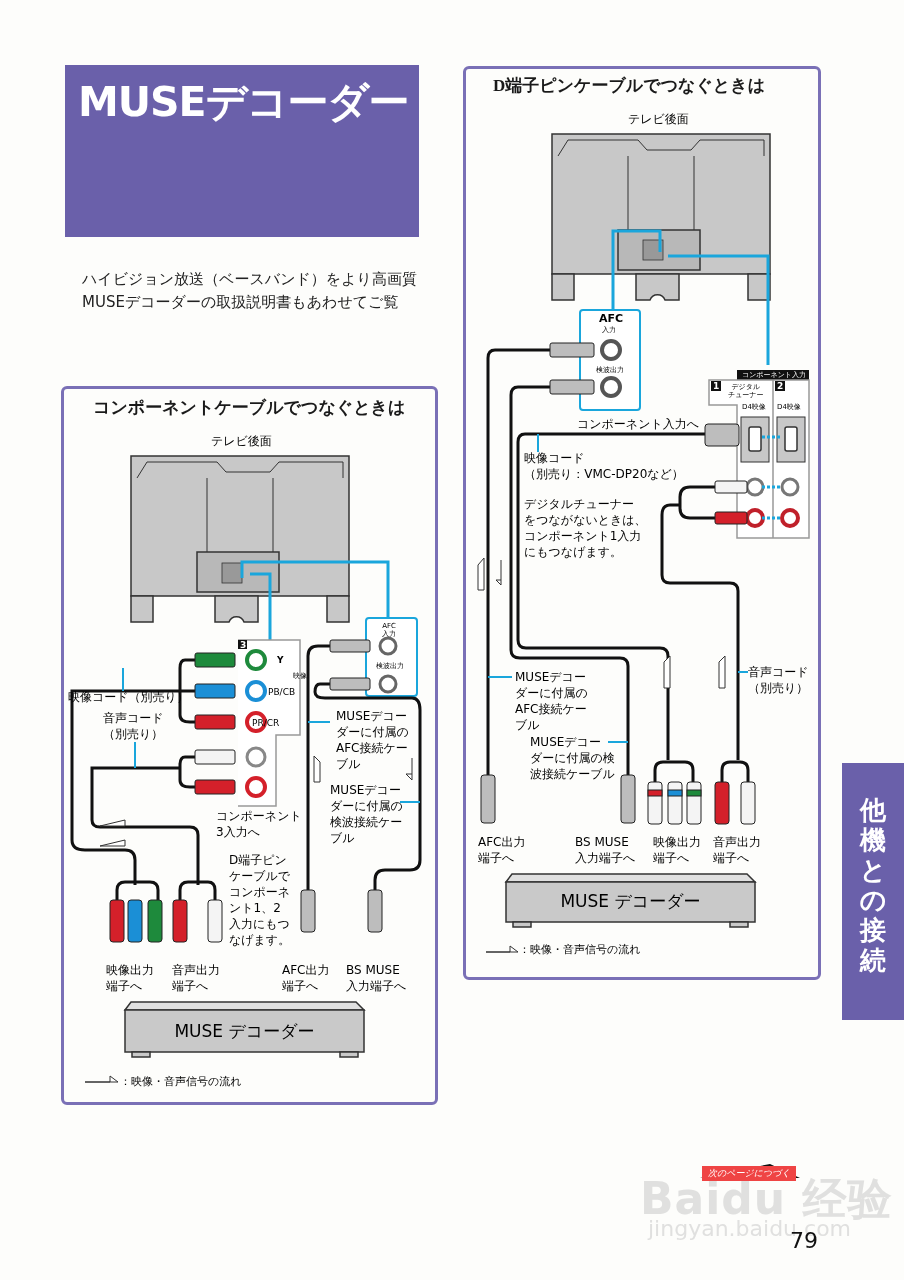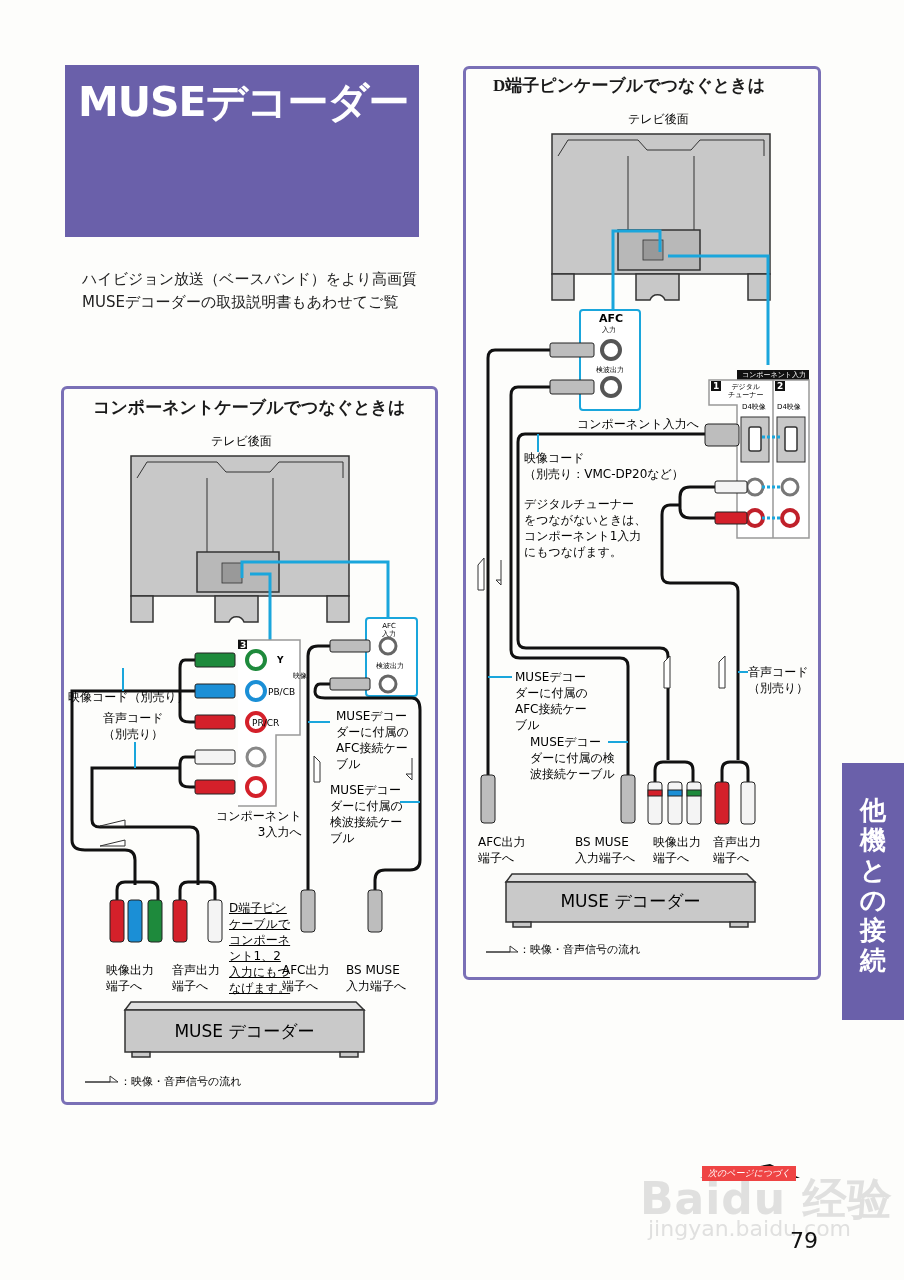--- a/index.html
+++ b/index.html
@@ -223,42 +223,42 @@
 <div class="lbl" style="left:68px;top:645px;margin-top:44px;">映像コード（別売り）</div>
 <div class="lbl" style="left:103px;top:710px;">
   <div>音声コード</div>
   <div>（別売り）</div>
 </div>
 <div class="lbl small" style="left:240px;top:640px;color:#fff;font-weight:bold;">3</div>
 <div class="lbl small" style="left:277px;top:655px;font-weight:bold;">Y</div>
 <div class="lbl tiny" style="left:284px;top:672px;margin-left:9px;">映像</div>
 <div class="lbl small" style="left:268px;top:687px;">PB/CB</div>
 <div class="lbl small" style="left:252px;top:718px;">PR/CR</div>
-<div class="lbl" style="left:216px;top:808px;text-align:right;">
+<div class="lbl" style="left:216px;top:808px;">
   <div>コンポーネント</div>
   <div>3入力へ</div>
 </div>
 <div class="lbl tiny" style="left:382px;top:622px;text-align:center;">
   <div>AFC</div>
   <div>入力</div>
 </div>
 <div class="lbl tiny" style="left:376px;top:662px;">検波出力</div>
 <div class="lbl" style="left:336px;top:708px;">
   <div>MUSEデコー</div>
   <div>ダーに付属の</div>
   <div>AFC接続ケー</div>
   <div>ブル</div>
 </div>
 <div class="lbl" style="left:330px;top:782px;">
   <div>MUSEデコー</div>
   <div>ダーに付属の</div>
   <div>検波接続ケー</div>
   <div>ブル</div>
 </div>
-<div class="lbl" style="left:229px;top:900px;text-decoration:underline;">
+<div class="lbl" style="left:229px;top:852px;">
   <div>D端子ピン</div>
   <div>ケーブルで</div>
   <div>コンポーネ</div>
   <div>ント1、2</div>
   <div>入力にもつ</div>
   <div>なげます。</div>
 </div>
 <div class="lbl" style="left:106px;top:962px;">
   <div>映像出力</div>
   <div>端子へ</div>

